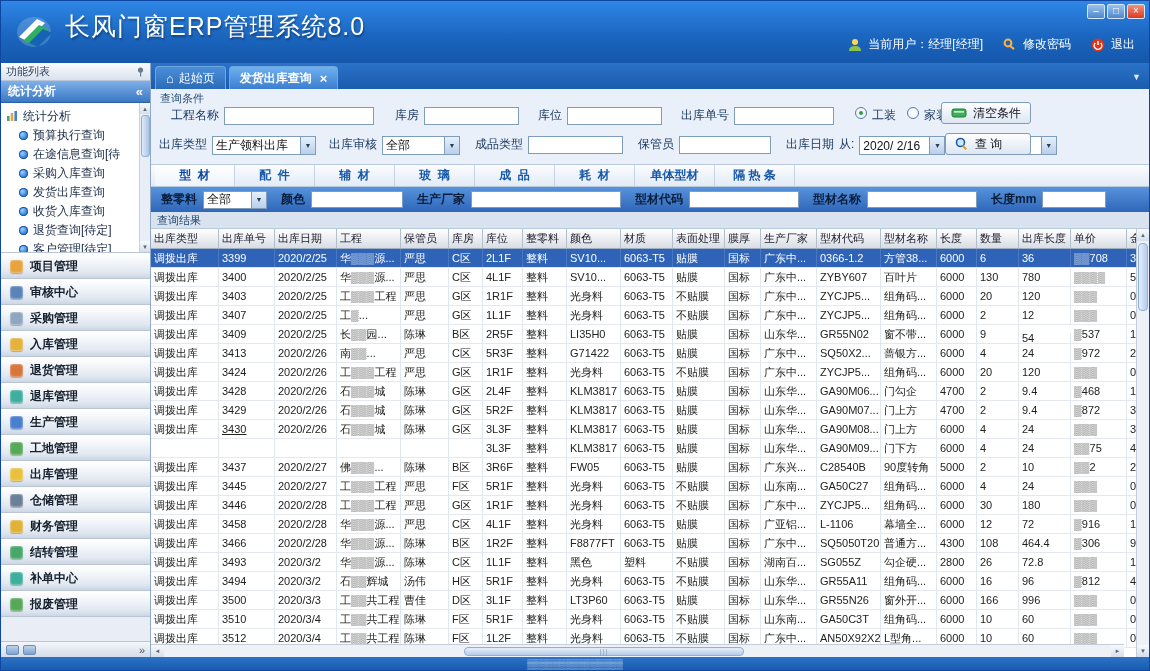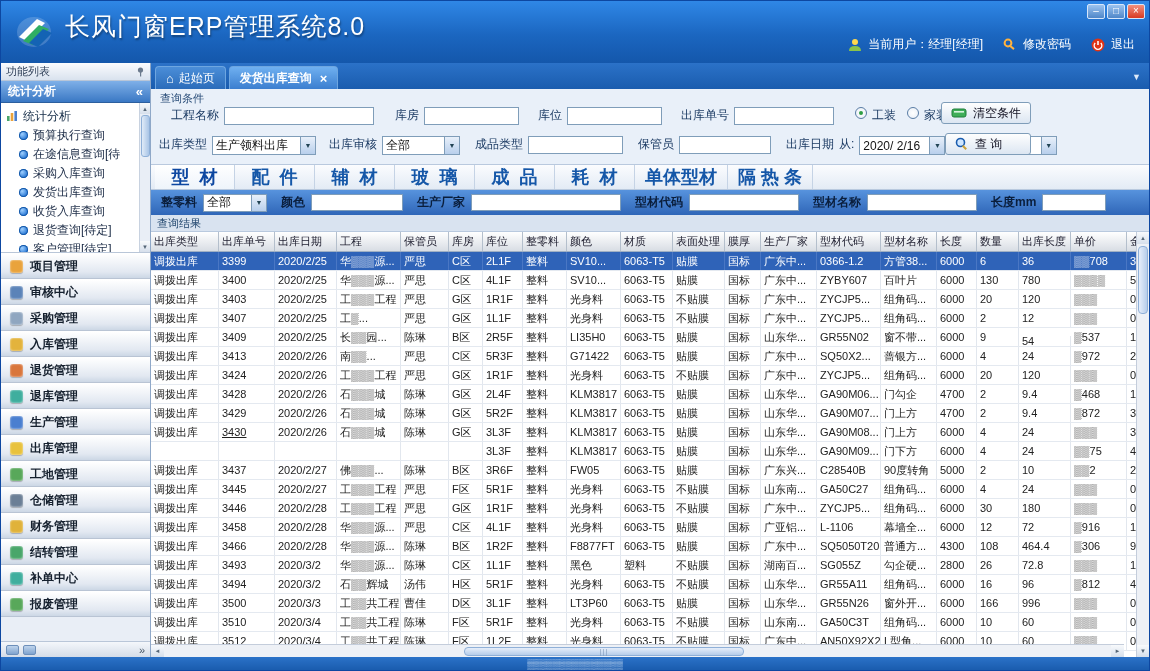--- a/index.html
+++ b/index.html
@@ -98,21 +98,21 @@
   .btn { display:inline-flex; align-items:center; gap:6px; height:22px; padding:0 9px;
     background:linear-gradient(#fefefe,#dce6f2); border:1px solid #7f9db9; border-radius:3px; font-size:12px;
     color:#112; cursor:pointer; white-space:nowrap; }
   .btn-clear { position:absolute; right:118px; top:13px; }
   .btn-search { position:absolute; right:118px; top:44px; width:86px; justify-content:flex-start; }
 
   
   .mat-tabs { flex:0 0 22px; background:linear-gradient(#fbfcfe,#e3ebf5); border-bottom:1px solid #b9c9de;
     display:flex; padding-left:4px; }
   .mat-tab { min-width:80px; padding:0 10px; display:flex; align-items:center; justify-content:center;
-    font-size:18px; font-weight:bold; color:#1557a8; border-right:1px solid #c5d3e5; cursor:pointer;
+    font-size:12px; font-weight:bold; color:#1557a8; border-right:1px solid #c5d3e5; cursor:pointer;
     white-space:pre; }
   .mat-tab.active { background:linear-gradient(#ffffff,#eef4fb); color:#0d47a1; }
 
   
   .filter-bar { flex:0 0 25px; background:linear-gradient(var(--filter-bar-1,#5793dd),var(--filter-bar-2,#2f66b8));
     display:flex; align-items:center; gap:6px; padding:0 10px; font-size:12px; color:#0a1e3c; font-weight:bold; }
   .filter-bar .q-input { height:17px; }
   .filter-bar .select { height:18px; font-weight:normal; }
 
   .results-label { flex:0 0 17px; background:#d9e3f0; font-size:11px; color:#23486f; padding-left:6px;
@@ -272,26 +272,26 @@
           </div>
           <div class="acc-item">
             <span class="acc-icon" style="background: rgb(63, 174, 158);"></span>
             <span>退库管理</span>
           </div>
           <div class="acc-item">
             <span class="acc-icon" style="background: rgb(74, 127, 208);"></span>
             <span>生产管理</span>
           </div>
           <div class="acc-item">
+            <span class="acc-icon" style="background: rgb(88, 168, 90);"></span>
+            <span>工地管理</span>
+          </div>
+          <div class="acc-item">
             <span class="acc-icon" style="background: rgb(232, 194, 62);"></span>
             <span>出库管理</span>
-          </div>
-          <div class="acc-item">
-            <span class="acc-icon" style="background: rgb(88, 168, 90);"></span>
-            <span>工地管理</span>
           </div>
           <div class="acc-item">
             <span class="acc-icon" style="background: rgb(107, 127, 150);"></span>
             <span>仓储管理</span>
           </div>
           <div class="acc-item">
             <span class="acc-icon" style="background: rgb(224, 178, 58);"></span>
             <span>财务管理</span>
           </div>
           <div class="acc-item">

